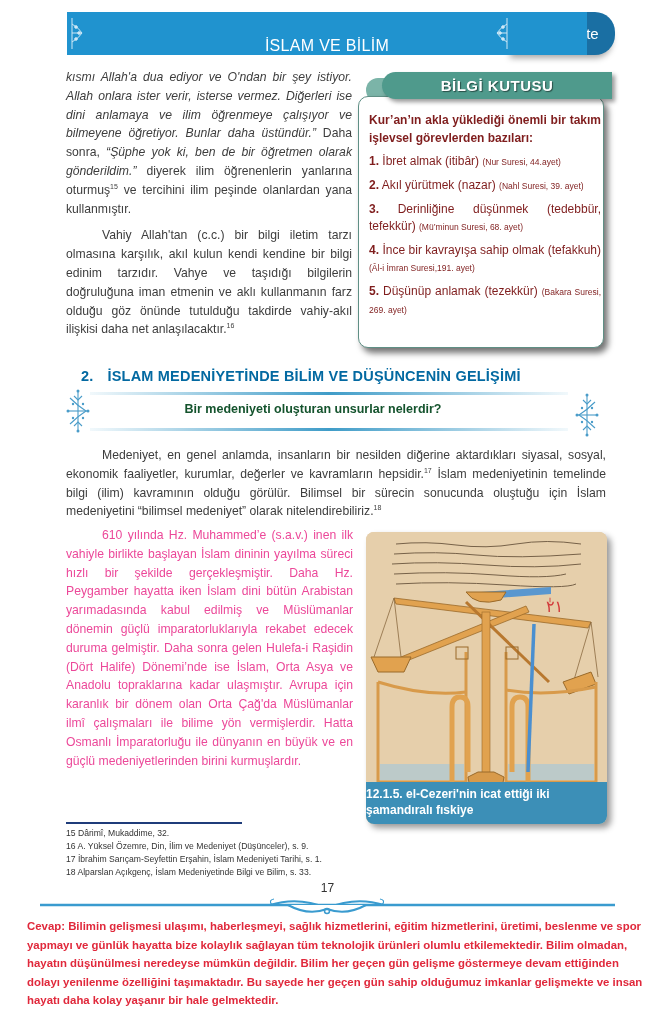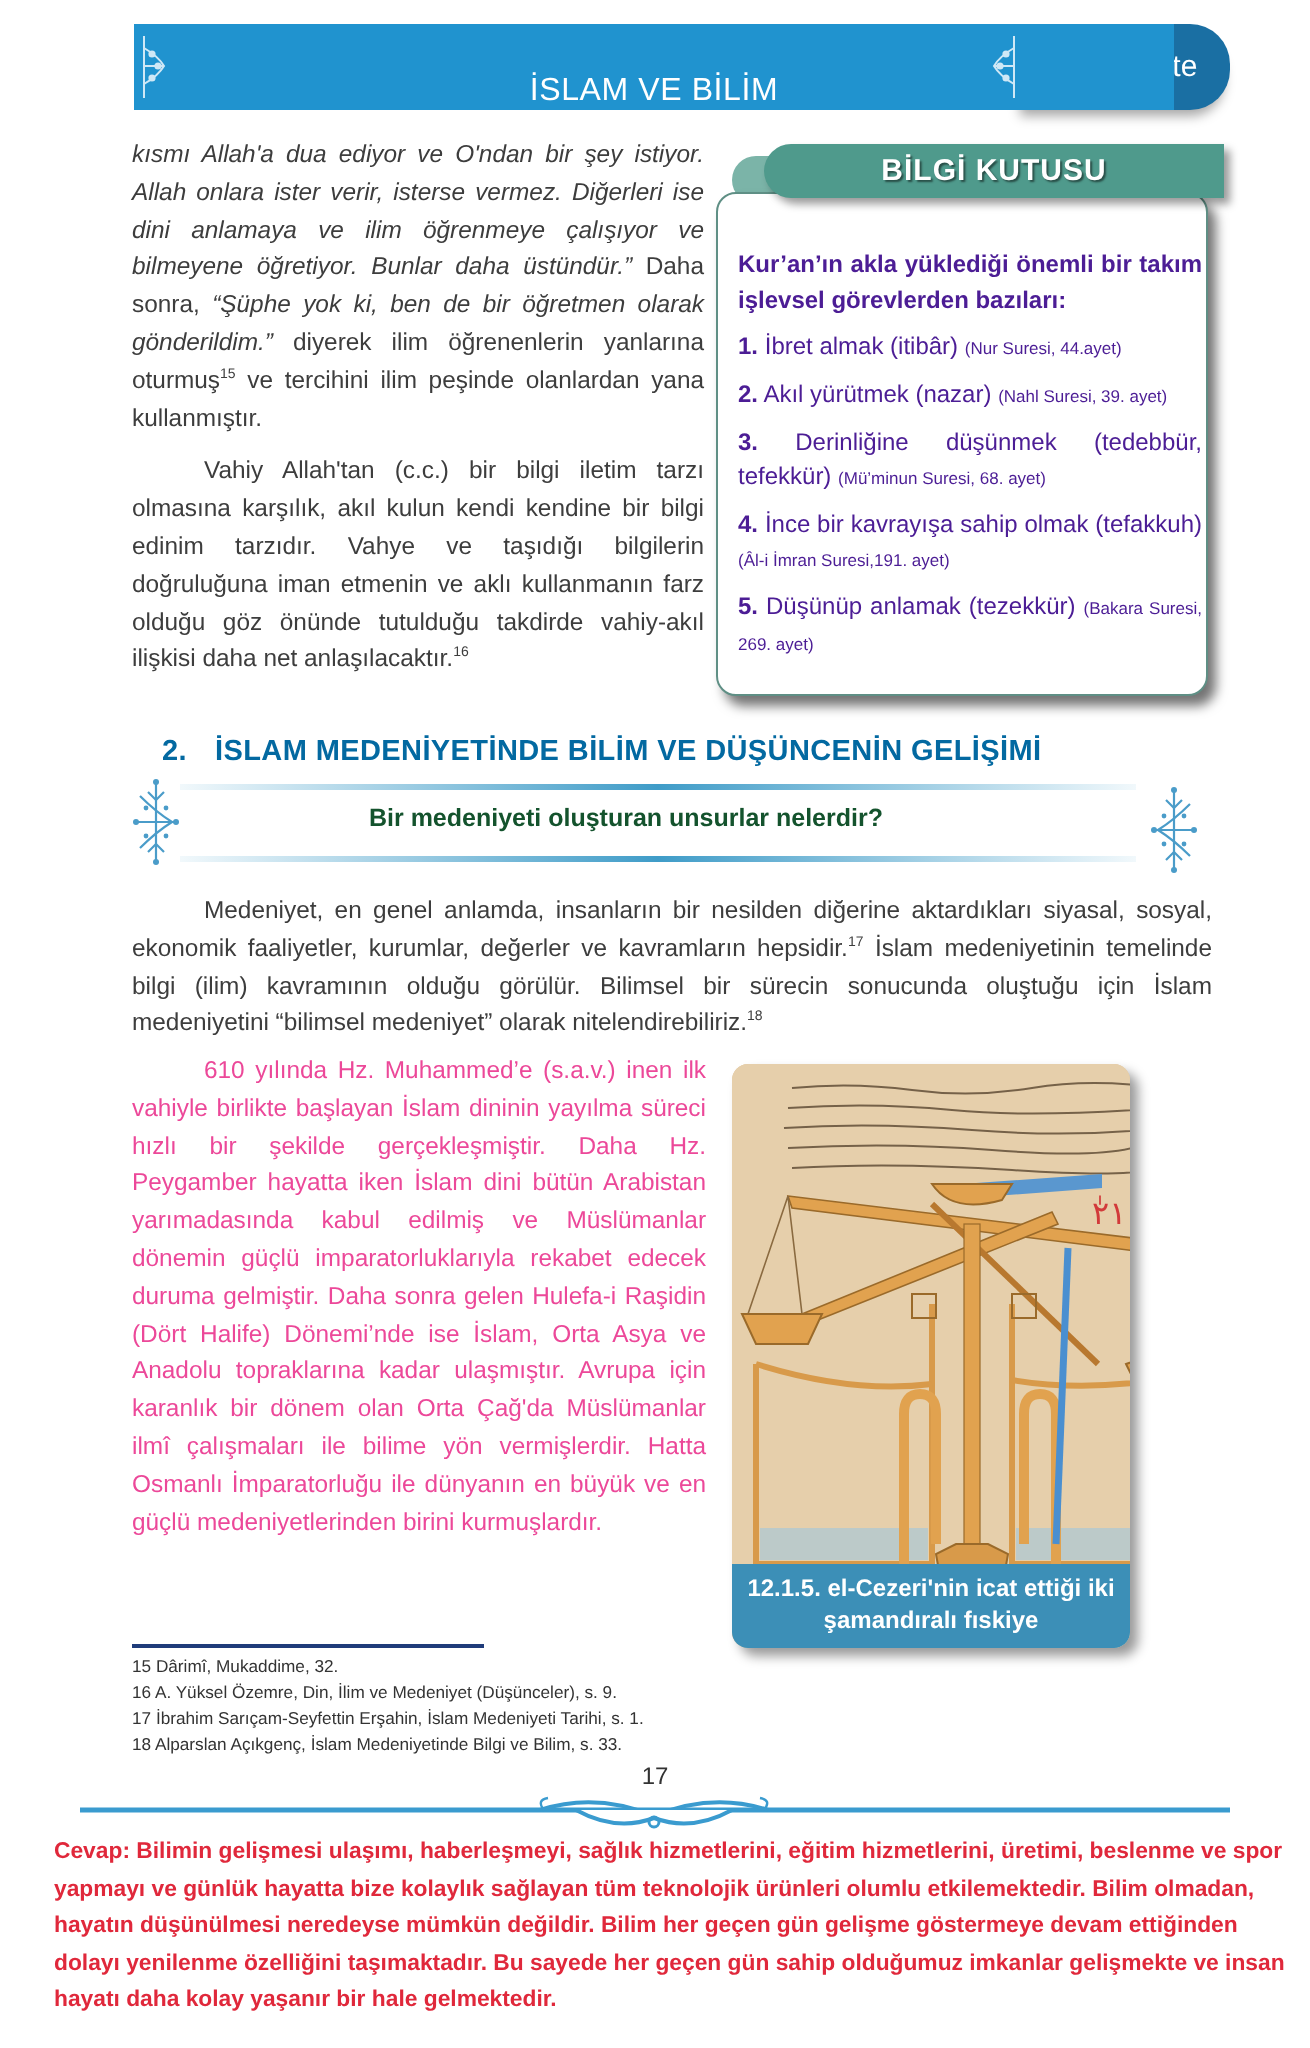--- a/index.html
+++ b/index.html
@@ -20,21 +20,21 @@
   .col-left p { margin: 0; }
   .col-left .indent { text-indent: 36px; margin-top: 8px; }
   .col-left em { font-style: italic; }
   sup { font-size: 7px; vertical-align: super; line-height: 0; }
 
   
   .infobox { position: absolute; left: 358px; top: 96px; width: 246px; height: 252px; border: 1.5px solid #5f8f85; border-radius: 10px; background: #fff; box-shadow: 4px 5px 6px rgba(0,0,0,0.55); }
   .infobox-tab { position: absolute; left: 382px; top: 72px; width: 230px; height: 27px; background: #4f9a8c; border-radius: 14px 0 0 14px; box-shadow: 3px 3px 4px rgba(0,0,0,0.4); }
   .infobox-tab-shade { position: absolute; left: 366px; top: 78px; width: 40px; height: 24px; background: #7bb4a8; border-radius: 12px 0 0 12px; }
   .infobox-title { position: absolute; left: 382px; top: 72px; width: 230px; height: 27px; line-height: 27px; text-align: center; color: #fff; font-weight: bold; font-size: 15px; letter-spacing: 0.5px; text-shadow: 1px 1px 1px rgba(0,0,0,0.5); }
-  .infobox-body { position: absolute; left: 369px; top: 124px; width: 232px; font-size: 12px; color: #4c1d95; }
+  .infobox-body { position: absolute; left: 369px; top: 112px; width: 232px; font-size: 12px; color: #7f1d1d; }
   .infobox-intro { font-weight: bold; line-height: 17.5px; margin-bottom: 6px; text-align: justify; }
   .infobox-item { line-height: 17px; margin-bottom: 6px; text-align: justify; }
   .infobox-item b { font-weight: bold; }
   .ref { font-size: 8.5px; }
 
   
   .section-heading { position: absolute; left: 81px; top: 368px; font-size: 14.5px; font-weight: bold; color: #0369a1; letter-spacing: 0.2px; }
   .section-heading .num { margin-right: 14px; }
 
   
@@ -43,23 +43,23 @@
   .snow { position: absolute; width: 26px; height: 46px; }
 
   
   .para-full { position: absolute; left: 66px; top: 446px; width: 540px; font-size: 12.2px; line-height: 18.8px; text-align: justify; text-indent: 36px; color: #3d3d3d; }
 
   .col-left2 { position: absolute; left: 66px; top: 526px; width: 287px; font-size: 12.2px; line-height: 18.8px; text-align: justify; color: #ec4899; }
   .col-left2 p { text-indent: 36px; }
   .col-left2 p + p { margin-top: 8px; }
 
   
-  .figure { position: absolute; left: 366px; top: 532px; width: 199px; height: 292px; border-radius: 8px; overflow: hidden; box-shadow: 4px 4px 6px rgba(0,0,0,0.4); background: #e3c9a3; }
+  .figure { position: absolute; left: 366px; top: 532px; width: 241px; height: 292px; border-radius: 8px; overflow: hidden; box-shadow: 4px 4px 6px rgba(0,0,0,0.4); background: #e3c9a3; }
   .figure svg { position: absolute; left: 0; top: 0; }
-  .caption { position: absolute; left: 0; bottom: 0; width: 100%; height: 42px; background: #3c8fb7; color: #fff; font-weight: bold; font-size: 12px; line-height: 16px; text-align: center; padding-top: 4px; }
+  .caption { position: absolute; left: 0; bottom: 0; width: 100%; height: 42px; background: #3c8fb7; color: #fff; font-weight: bold; font-size: 12px; line-height: 16px; padding-top: 4px; }
 
   
   .fn-line { position: absolute; left: 66px; top: 822px; width: 176px; height: 2px; background: #1f3c7a; }
   .footnotes { position: absolute; left: 66px; top: 827px; font-size: 8.6px; line-height: 13px; color: #333; }
 
   
   .page-num { position: absolute; left: 0; top: 881px; width: 655px; text-align: center; font-size: 12px; color: #333; }
 
   
   .answer { position: absolute; left: 27px; top: 917px; width: 620px; font-size: 11.4px; line-height: 18.6px; font-weight: bold; color: #e0283b; }

